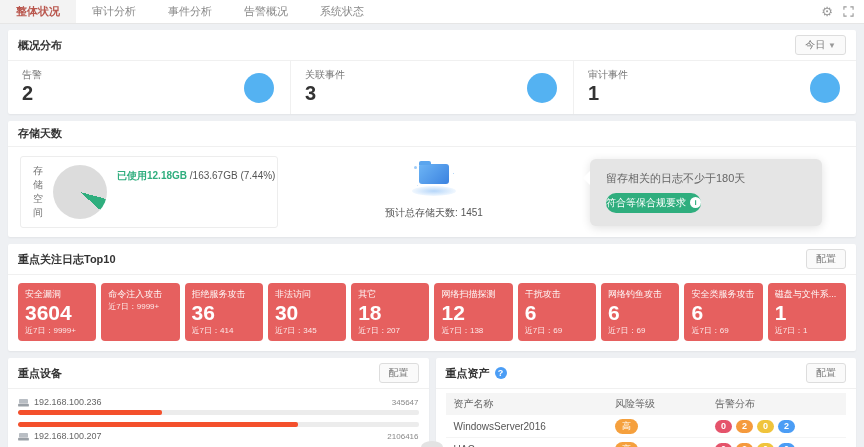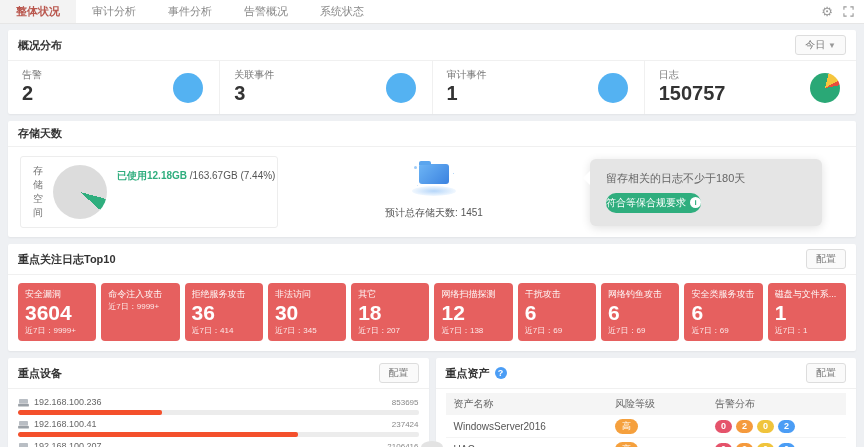--- a/index.html
+++ b/index.html
@@ -129,25 +129,20 @@
         <div class="stat">
     <div class="stat-label">关联事件</div>
     <div class="stat-value">3</div>
     <div class="stat-circle"></div>
   </div>
         <div class="stat">
     <div class="stat-label">审计事件</div>
     <div class="stat-value">1</div>
     <div class="stat-circle"></div>
   </div>
-        <div class="stat">
-    <div class="stat-label">日志</div>
-    <div class="stat-value">150757</div>
-    <div class="stat-circle pie"></div>
-  </div>
       </div>
   </div>
 
   <div class="card">
     <div class="card-head">
       <span class="card-title">存储天数</span>
     </div>
     <div class="storage-body">
       <div class="disk-box">
         <span class="disk-label">存储空间</span>
@@ -237,35 +232,27 @@
         <button class="mini-btn">配置</button>
       </div>
       <div class="dev-list" id="devices-container">
           <div class="dev-row">
     <div class="dev-line">
       <svg class="dev-icon" viewBox="0 0 12 10">
         <rect x="1" y="1" width="10" height="5" rx="1" fill="#b9bec4"></rect>
         <rect x="0" y="6.5" width="12" height="3" rx="1" fill="#9aa0a6"></rect>
       </svg>
       <span class="dev-ip">192.168.100.236</span>
-      <span class="dev-val">853695</span>
+      <span class="dev-val">345647</span>
     </div>
     <div class="dev-track">
       <div class="dev-fill" style="width: 36%;"></div>
     </div>
   </div>
           <div class="dev-row">
-    <div class="dev-line">
-      <svg class="dev-icon" viewBox="0 0 12 10">
-        <rect x="1" y="1" width="10" height="5" rx="1" fill="#b9bec4"></rect>
-        <rect x="0" y="6.5" width="12" height="3" rx="1" fill="#9aa0a6"></rect>
-      </svg>
-      <span class="dev-ip">192.168.100.41</span>
-      <span class="dev-val">237424</span>
-    </div>
     <div class="dev-track">
       <div class="dev-fill" style="width: 70%;"></div>
     </div>
   </div>
           <div class="dev-row">
     <div class="dev-line">
       <svg class="dev-icon" viewBox="0 0 12 10">
         <rect x="1" y="1" width="10" height="5" rx="1" fill="#b9bec4"></rect>
         <rect x="0" y="6.5" width="12" height="3" rx="1" fill="#9aa0a6"></rect>
       </svg>

